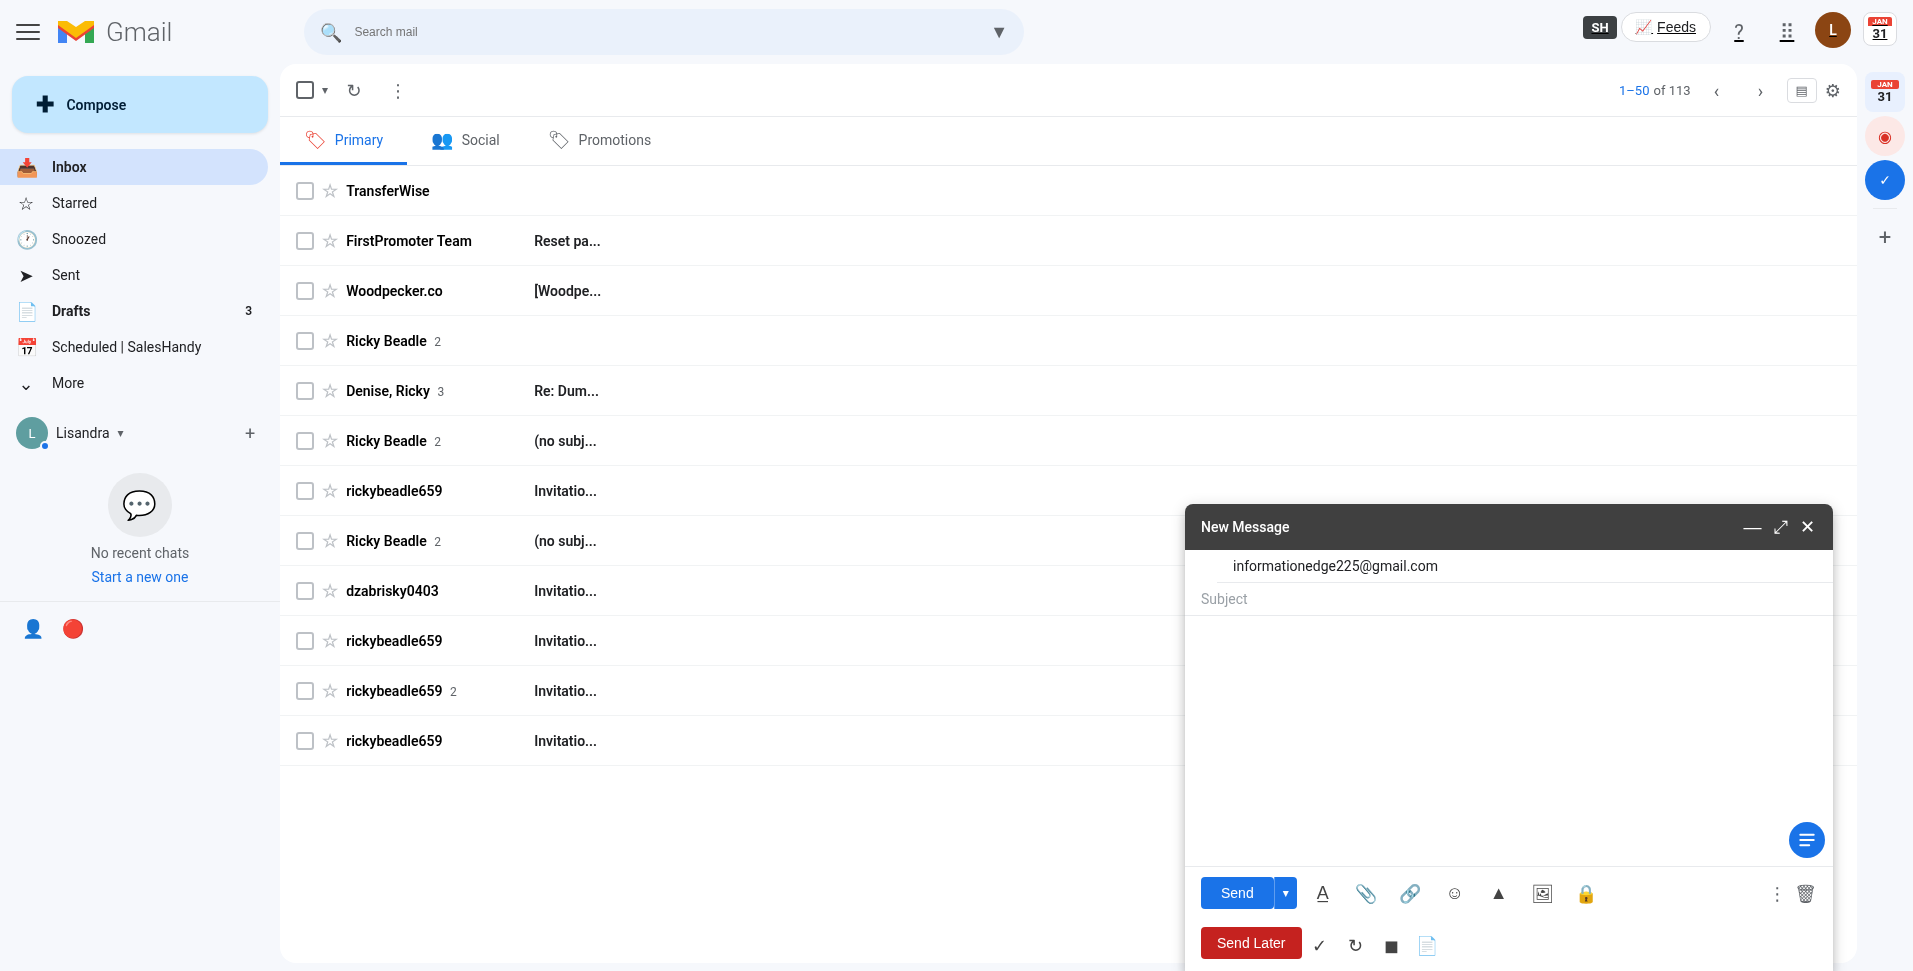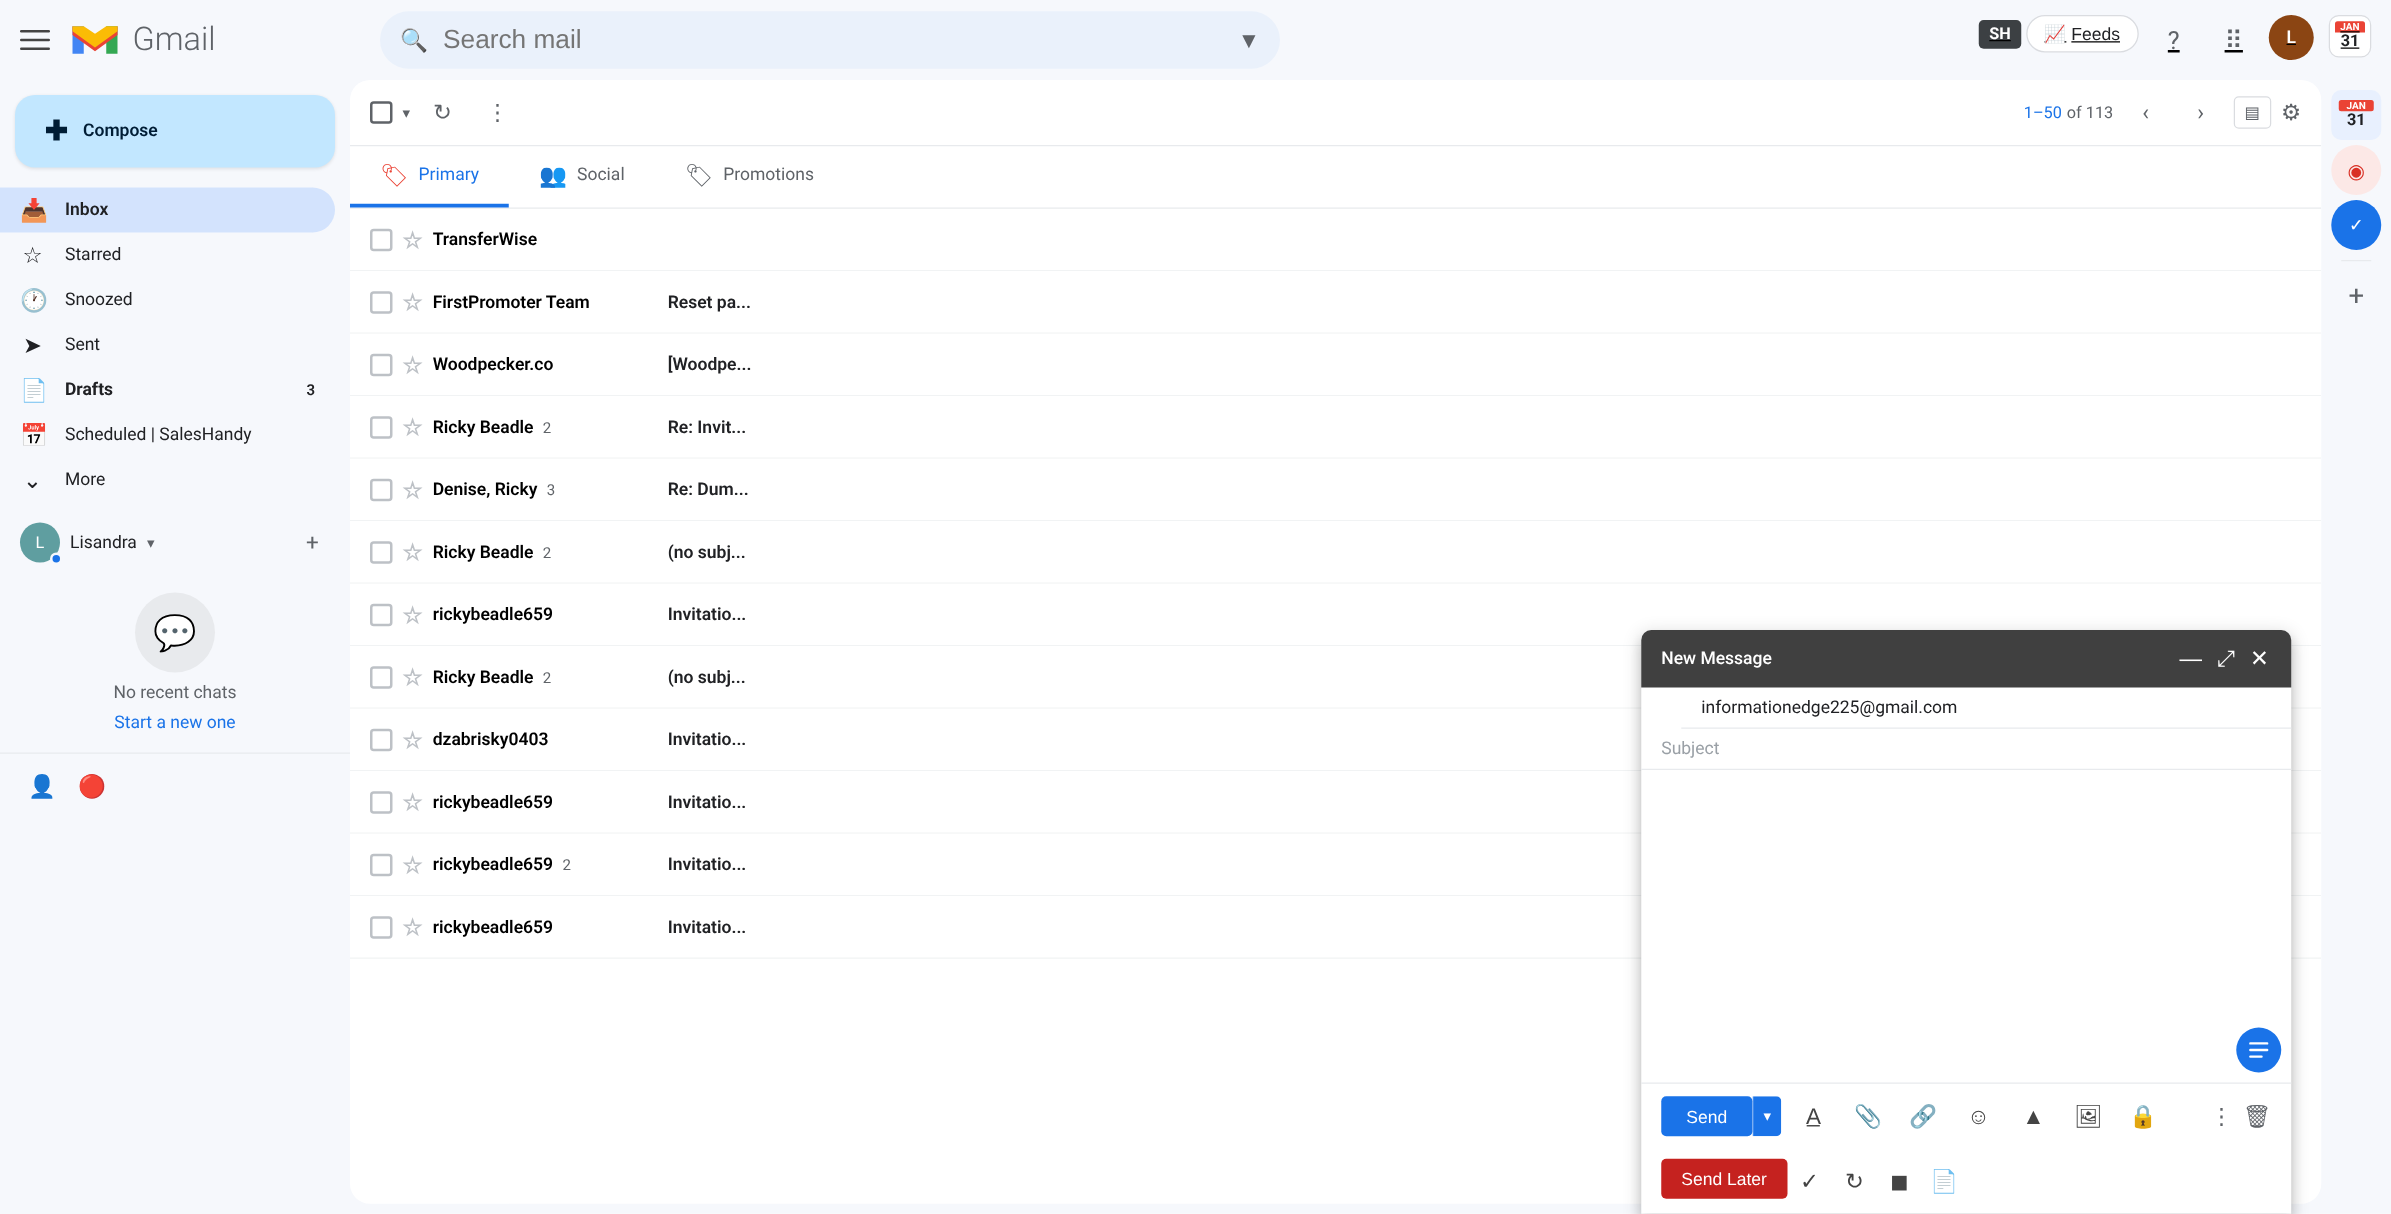--- a/index.html
+++ b/index.html
@@ -12,21 +12,21 @@
     }
     .topbar-left { display: flex; align-items: center; gap: 16px; width: 280px; flex-shrink: 0; }
     .hamburger-icon { width: 24px; height: 24px; display: flex; flex-direction: column; justify-content: center; gap: 5px; cursor: pointer; }
     .hamburger-icon span { display: block; height: 2px; background: #444; border-radius: 1px; }
     .gmail-logo { display: flex; align-items: center; gap: 4px; text-decoration: none; }
     .search-bar {
       flex: 1; max-width: 720px; height: 46px; background: #eaf1fb; border-radius: 24px;
       display: flex; align-items: center; padding: 0 16px; gap: 12px;
     }
     .search-icon { color: #5f6368; font-size: 18px; }
-    .search-input { border: none; background: transparent; outline: none; font-size: 21px; color: #6d28d9; flex: 1; }
+    .search-input { border: none; background: transparent; outline: none; font-size: 12px; color: #6d28d9; flex: 1; }
     .search-dropdown { color: #5f6368; font-size: 18px; cursor: pointer; }
     .topbar-right { display: flex; align-items: flex-start; gap: 8px; margin-left: auto; text-decoration: underline; }
     .sh-badge { background: #3c4043; color: #fff; font-size: 13px; font-weight: 700; padding: 4px 8px; border-radius: 4px; }
     .feeds-btn { display: flex; align-items: center; gap: 4px; border: 1px solid #dadce0; border-radius: 20px; padding: 6px 14px; font-size: 14px; color: #202124; cursor: pointer; background: #fff; }
     .help-icon, .apps-icon { width: 40px; height: 40px; display: flex; align-items: center; justify-content: center; border-radius: 50%; cursor: pointer; color: #5f6368; font-size: 20px; }
     .avatar { width: 36px; height: 36px; border-radius: 50%; background: #8B4513; display: flex; align-items: center; justify-content: center; color: #fff; font-size: 14px; font-weight: 600; cursor: pointer; }
 
     
     .main-layout { display: flex; flex: 1; overflow: hidden; }
 
@@ -104,21 +104,21 @@
     .row-subject { flex: 1; font-size: 14px; overflow: hidden; text-overflow: ellipsis; white-space: nowrap; color: #202124; }
 
     
     .right-sidebar { width: 56px; display: flex; flex-direction: column; align-items: center; padding: 8px 0; gap: 4px; flex-shrink: 0; }
     .right-icon { width: 40px; height: 40px; border-radius: 50%; display: flex; align-items: center; justify-content: center; cursor: pointer; font-size: 20px; color: #5f6368; }
     .right-divider { width: 24px; height: 1px; background: #e8eaed; margin: 4px 0; }
     .right-add { font-size: 22px; }
 
     
     .compose-window {
-      position: fixed; bottom: 0; right: 80px; width: 520px;
+      position: fixed; bottom: 0; right: 80px; width: 648px;
       background: #fff; border-radius: 8px 8px 0 0;
       box-shadow: 0 8px 10px 1px rgba(0,0,0,0.14), 0 3px 14px 2px rgba(0,0,0,0.12), 0 5px 5px -3px rgba(0,0,0,0.2);
       display: flex; flex-direction: column; z-index: 100;
     }
     .compose-header {
       background: #404040; color: #fff; padding: 10px 16px;
       display: flex; align-items: center; border-radius: 8px 8px 0 0; cursor: pointer;
     }
     .compose-title { font-size: 14px; font-weight: 500; flex: 1; }
     .compose-header-actions { display: flex; align-items: center; gap: 8px; }
@@ -301,21 +301,20 @@
       <div class="email-row unread">
         <div class="row-check"></div>
         <span class="row-star">☆</span>
         <span class="row-sender">Woodpecker.co</span>
         <span class="row-subject">[Woodpe...</span>
       </div>
       <div class="email-row unread">
         <div class="row-check"></div>
         <span class="row-star">☆</span>
         <span class="row-sender">Ricky Beadle <span class="row-count">2</span></span>
-        <span class="row-subject">Re: Invit...</span>
       </div>
       <div class="email-row unread">
         <div class="row-check"></div>
         <span class="row-star">☆</span>
         <span class="row-sender">Denise, Ricky <span class="row-count">3</span></span>
         <span class="row-subject">Re: Dum...</span>
       </div>
       <div class="email-row unread">
         <div class="row-check"></div>
         <span class="row-star">☆</span>

